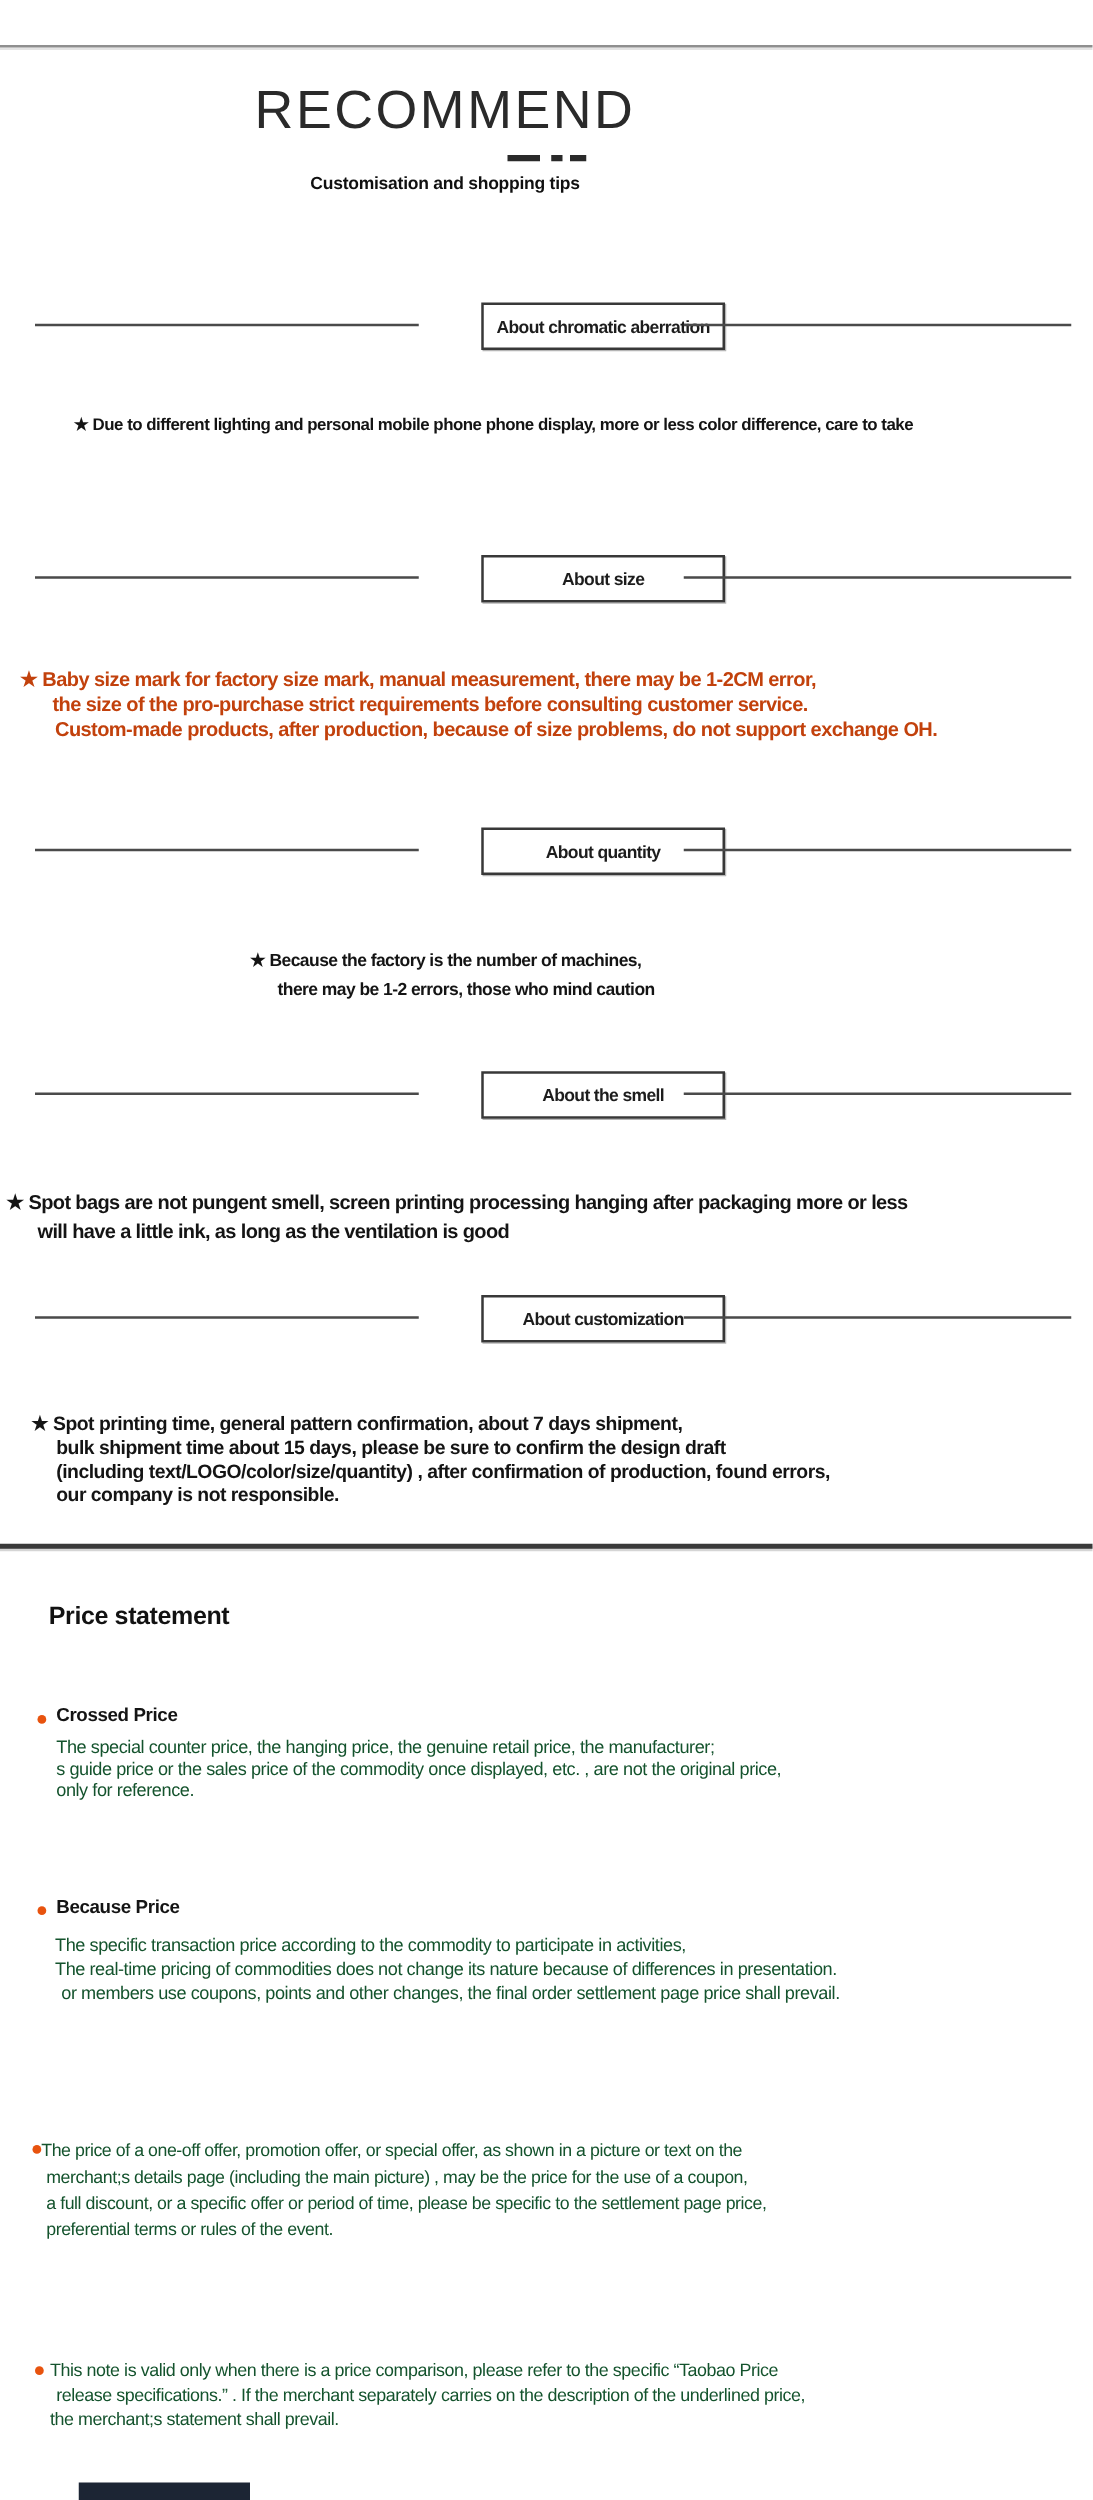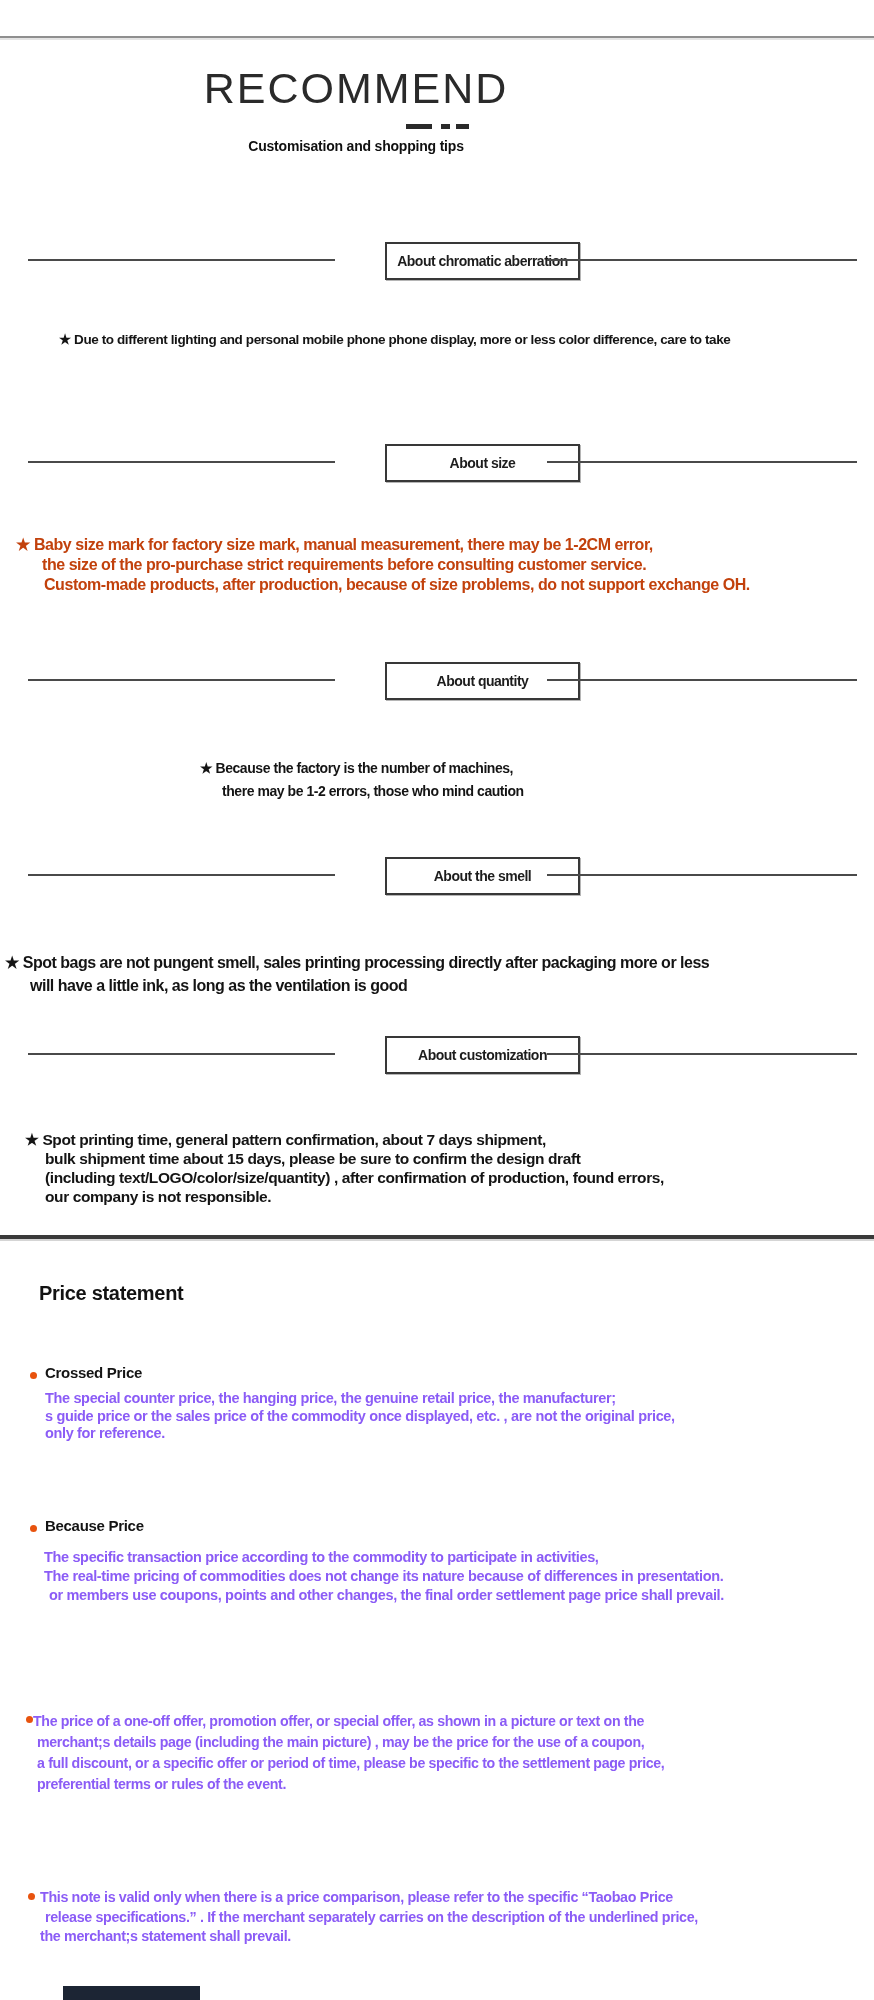--- a/index.html
+++ b/index.html
@@ -47,21 +47,21 @@
   .b-custom{top:1130px;left:25px;font-size:15.5px;font-weight:700;line-height:19px;letter-spacing:-0.4px;color:#141414;}
   .b-custom .i1{padding-left:20px;}
 
   
   .mid-divider{top:1235px;left:0;width:874px;height:4px;background:#3a3a3a;box-shadow:0 2px 0 #d5d5d5;}
 
   
   .price-heading{top:1282px;left:39px;font-size:20px;font-weight:700;letter-spacing:-0.3px;color:#121212;}
   .dot{position:absolute;width:7px;height:7px;border-radius:50%;}
   .p-label{position:absolute;font-size:15px;font-weight:700;letter-spacing:-0.3px;color:#141414;white-space:nowrap;}
-  .p-para{position:absolute;font-weight:700;letter-spacing:-0.35px;color:#8b5cf6;}
+  .p-para{position:absolute;font-weight:400;letter-spacing:-0.35px;color:#14532d;}
   .p-para div{white-space:nowrap;}
   .para1{top:1390px;left:45px;font-size:14.5px;line-height:17.5px;}
   .para2{top:1548px;left:44px;font-size:14.5px;line-height:19px;}
   .para2 .i2{padding-left:5px;}
   .para3{top:1711px;left:33px;font-size:14.2px;line-height:21px;}
   .para3 .i1,.para3 .i2,.para3 .i3{padding-left:4px;}
   .para4{top:1888px;left:40px;font-size:14.3px;line-height:19.5px;}
   .para4 .i1{padding-left:5px;}
   .lbl1{top:1364px;left:45px;} .lbl2{top:1517px;left:45px;}
   .dot1{top:1372px;left:30px;} .dot2{top:1525px;left:30px;}
@@ -136,21 +136,21 @@
     <div class="i1">the size of the pro-purchase strict requirements before consulting customer service.</div>
     <div class="i2">Custom-made products, after production, because of size problems, do not support exchange OH.</div>
   </div>
 
   <div class="abs tips b-quantity">
     <div>★ Because the factory is the number of machines,</div>
     <div class="i1">there may be 1-2 errors, those who mind caution</div>
   </div>
 
   <div class="abs tips b-smell">
-    <div>★ Spot bags are not pungent smell, sales printing processing directly after packaging more or less</div>
+    <div>★ Spot bags are not pungent smell, screen printing processing hanging after packaging more or less</div>
     <div class="i1">will have a little ink, as long as the ventilation is good</div>
   </div>
 
   <div class="abs tips b-custom">
     <div>★ Spot printing time, general pattern confirmation, about 7 days shipment,</div>
     <div class="i1">bulk shipment time about 15 days, please be sure to confirm the design draft</div>
     <div class="i1">(including text/LOGO/color/size/quantity) , after confirmation of production, found errors,</div>
     <div class="i1">our company is not responsible.</div>
   </div>
 

